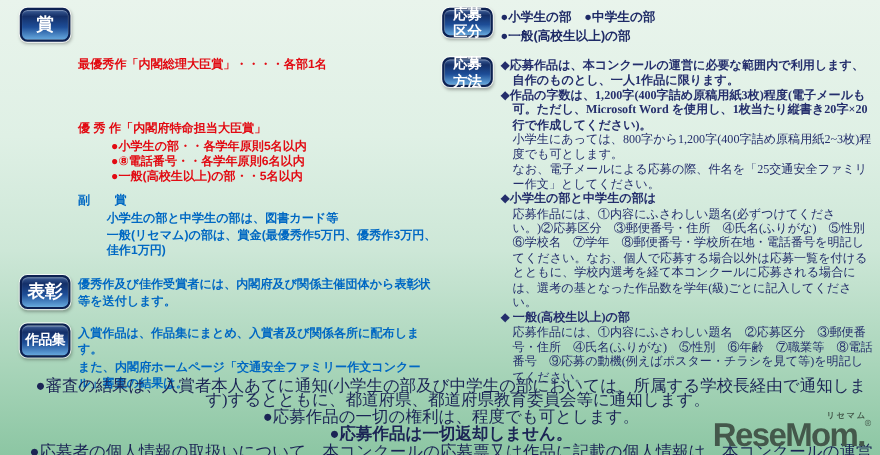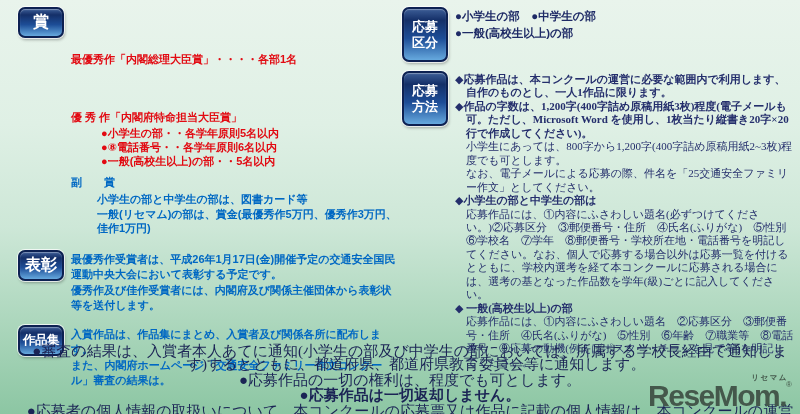--- a/index.html
+++ b/index.html
@@ -20,21 +20,21 @@
   .btn {
     flex:0 0 auto; width:46px; box-sizing:border-box;
     display:flex; flex-direction:column; align-items:center; justify-content:center;
     color:#fff; font-weight:bold; text-align:center;
     background: linear-gradient(180deg, #3c5d96 0%, #142f68 22%, #1d4d97 58%, #66a9de 100%);
     border:2px solid #0d2152; border-radius:7px;
     box-shadow: 0 0 0 1px rgba(255,255,255,0.75), 1px 2px 3px rgba(0,0,0,0.3), inset 0 1px 1px rgba(255,255,255,0.35);
   }
   .btn.one   { height:31px; font-size:16px; }
   .btn.one3  { height:31px; font-size:12.5px; letter-spacing:-0.5px; }
-  .btn.two   { height:55px; font-size:13px; line-height:16px; }
+  .btn.two   { height:27px; font-size:13px; line-height:16px; }
 
   .content { flex:1 1 auto; min-width:0; padding-top:2px; }
 
   .red  { color:#e20a12; }
   .blue { color:#0068c3; }
   .navy { color:#1e2a66; }
 
   .content p { margin:0; }
   .gothic p { font-weight:bold; font-size:11px; line-height:13.5px; }
   .award p.head { margin-bottom:3px;margin-top:44px; }
@@ -82,21 +82,20 @@
       <div class="supp">
         <p class="blue">小学生の部と中学生の部は、図書カード等</p>
         <p class="blue">一般(リセマム)の部は、賞金(最優秀作5万円、優秀作3万円、佳作1万円)</p>
       </div>
     </div>
   </div>
 
   <div class="sec sec-commend">
     <div class="btn one">表彰</div>
     <div class="content paras">
-      <p class="blue">最優秀作受賞者は、平成26年1月17日(金)開催予定の交通安全国民運動中央大会において表彰する予定です。</p>
       <p class="blue">優秀作及び佳作受賞者には、内閣府及び関係主催団体から表彰状等を送付します。</p>
     </div>
   </div>
 
   <div class="sec sec-collect">
     <div class="btn one3">作品集</div>
     <div class="content paras">
       <p class="blue">入賞作品は、作品集にまとめ、入賞者及び関係各所に配布します。</p>
       <p class="blue">また、内閣府ホームページ「交通安全ファミリー作文コンクール」審査の結果は。</p>
     </div>

